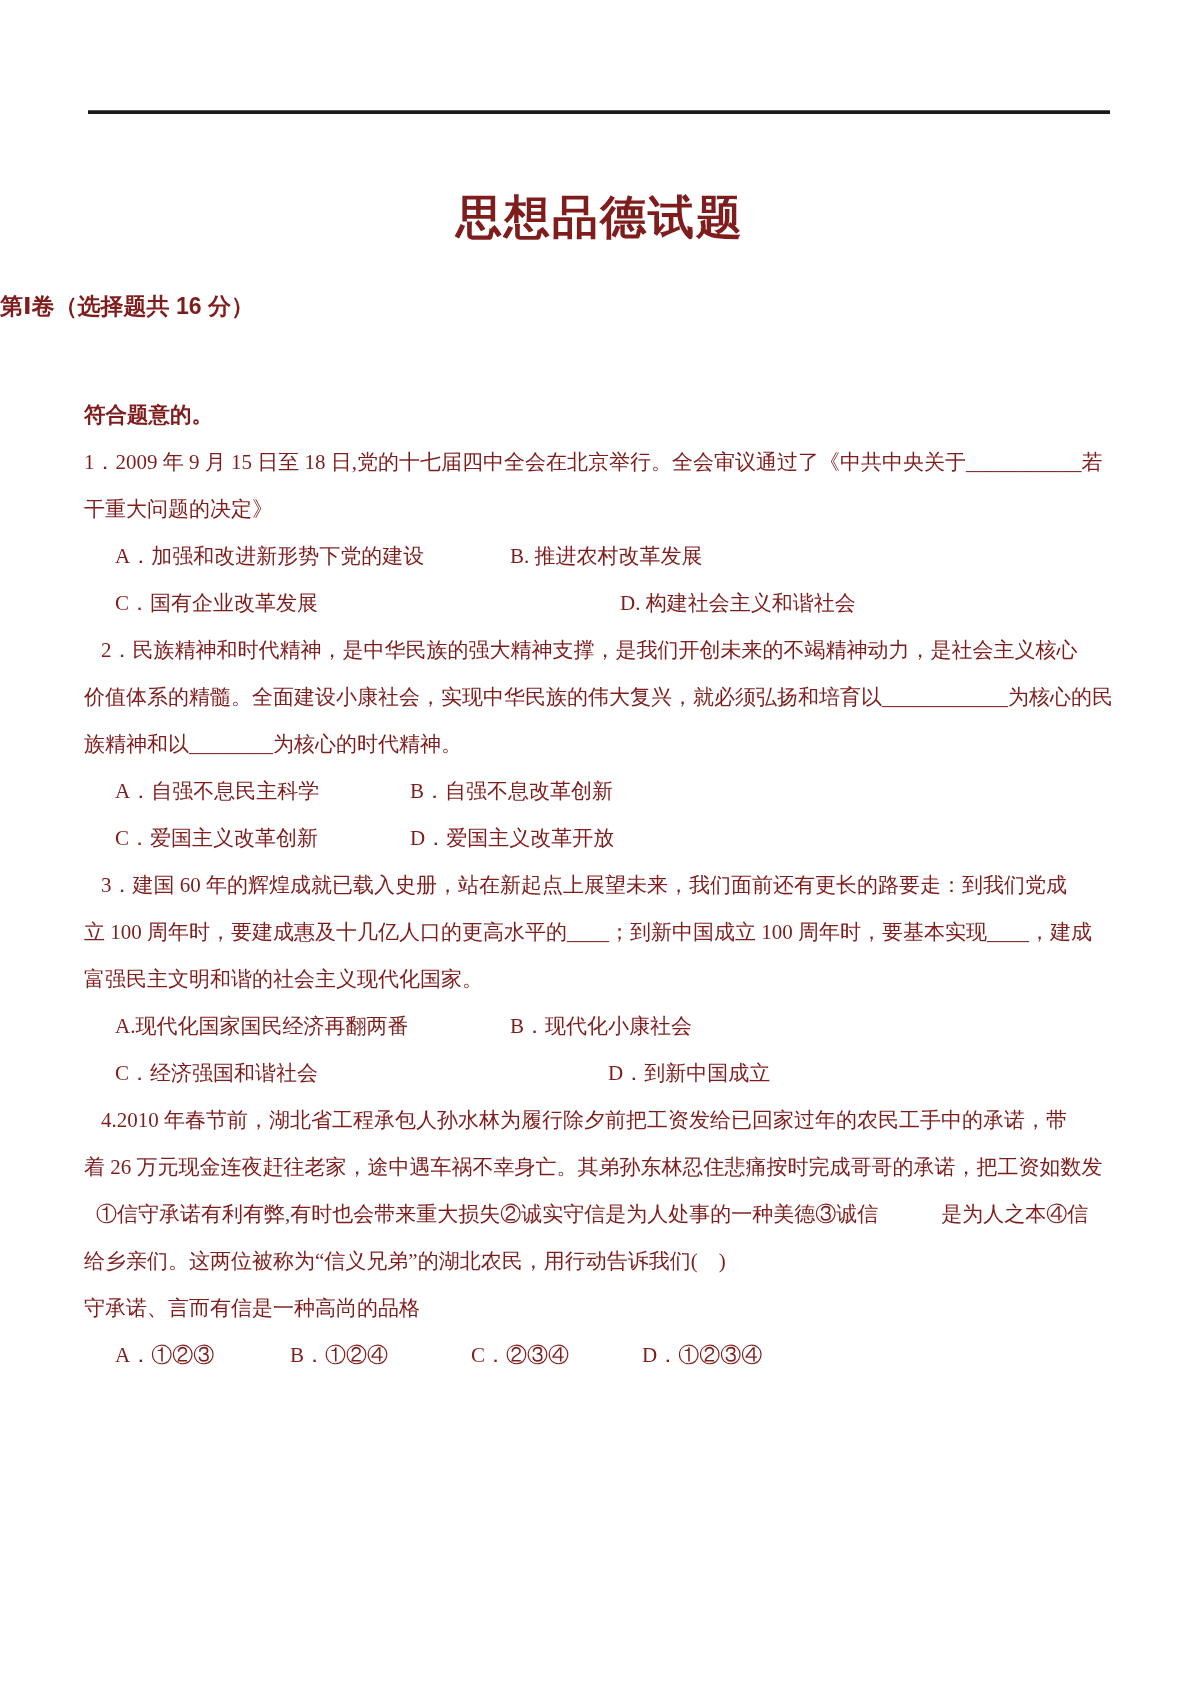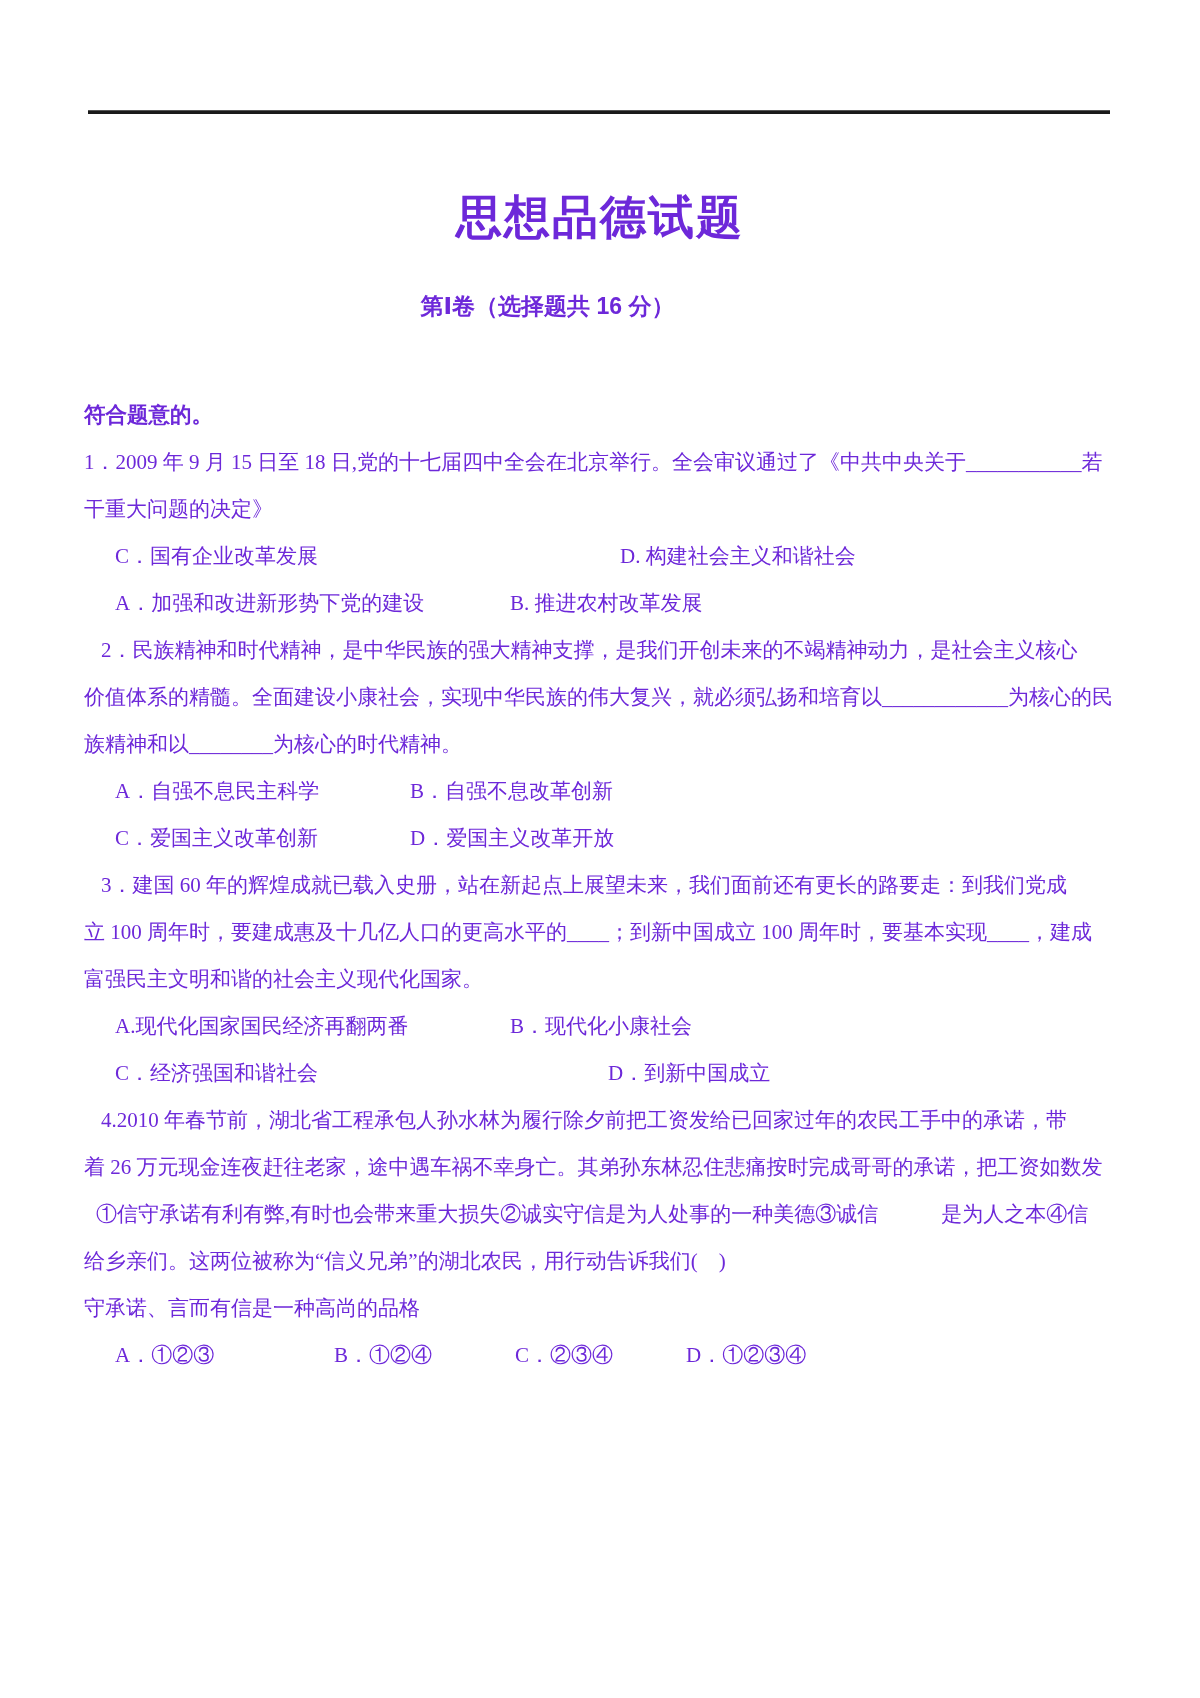--- a/index.html
+++ b/index.html
@@ -1,21 +1,21 @@
 <!DOCTYPE html>
 <html><head>
 <meta charset="utf-8">
 <style>
   html,body{margin:0;padding:0;background:#e9e9e9;}
   .page{
     position:relative;
     width:1200px;height:1698px;
     margin:0 auto;
     background:#ffffff;
-    color:#6d28d9;
+    color:#7f1d1d;
     font-family:"Liberation Serif","DejaVu Serif",serif;
     overflow:hidden;
   }
   .rule{
     position:absolute;
     left:88px;top:110px;
     width:1022px;height:4px;
     background:#1a1a1a;
     border-top:1px solid #555;
     box-sizing:border-box;
@@ -29,21 +29,21 @@
     font-family:"Liberation Sans","DejaVu Sans",sans-serif;
     font-size:46px;font-weight:700;
     letter-spacing:2px;
     margin:0;
   }
   .subtitle{
     position:absolute;
     left:0;top:288px;
     width:1095px;height:36px;
     line-height:36px;
-    text-align:center;
+    text-align:left;
     font-family:"Liberation Sans","DejaVu Sans",sans-serif;
     font-size:23px;font-weight:700;
   }
   .body-text{
     position:absolute;
     left:84px;top:392px;
     width:1034px;
     font-size:21px;
     line-height:47px;
   }
@@ -56,45 +56,45 @@
   .indent-intro{padding-left:36px;}
   .indent-q{padding-left:17px;}
   .indent-sub{padding-left:12px;}
   .opt-row{padding-left:31px;}
   .col{display:inline-block;vertical-align:top;}
   .w395{width:395px;}
   .w505{width:505px;}
   .w295{width:295px;}
   .w493{width:493px;}
   .w175{width:175px;}
-  .w172{width:172px;margin-left:44px;}
+  .w172{width:172px;}
   .w171{width:171px;margin-left:9px;}
 </style>
 </head>
 <body>
 
 <div class="page">
 
   <div class="rule"></div>
 
   <h1 class="title">思想品德试题</h1>
 
   <div class="subtitle">第Ⅰ卷（选择题共 16 分）</div>
 
   <div class="body-text">
 
     <div class="line bold">符合题意的。</div>
 
     <div class="line">1．2009 年 9 月 15 日至 18 日,党的十七届四中全会在北京举行。全会审议通过了《中共中央关于___________若</div>
     <div class="line">干重大问题的决定》</div>
     <div class="line opt-row">
-      <span class="col w505">C．国有企业改革发展</span><span>D. 构建社会主义和谐社会</span>
+      <span class="col w395">A．加强和改进新形势下党的建设</span><span>B. 推进农村改革发展</span>
     </div>
     <div class="line opt-row">
-      <span class="col w395">A．加强和改进新形势下党的建设</span><span>B. 推进农村改革发展</span>
+      <span class="col w505">C．国有企业改革发展</span><span>D. 构建社会主义和谐社会</span>
     </div>
 
     <div class="line indent-q">2．民族精神和时代精神，是中华民族的强大精神支撑，是我们开创未来的不竭精神动力，是社会主义核心</div>
     <div class="line">价值体系的精髓。全面建设小康社会，实现中华民族的伟大复兴，就必须弘扬和培育以____________为核心的民</div>
     <div class="line">族精神和以________为核心的时代精神。</div>
     <div class="line opt-row">
       <span class="col w295">A．自强不息民主科学</span><span>B．自强不息改革创新</span>
     </div>
     <div class="line opt-row">
       <span class="col w295">C．爱国主义改革创新</span><span>D．爱国主义改革开放</span>

